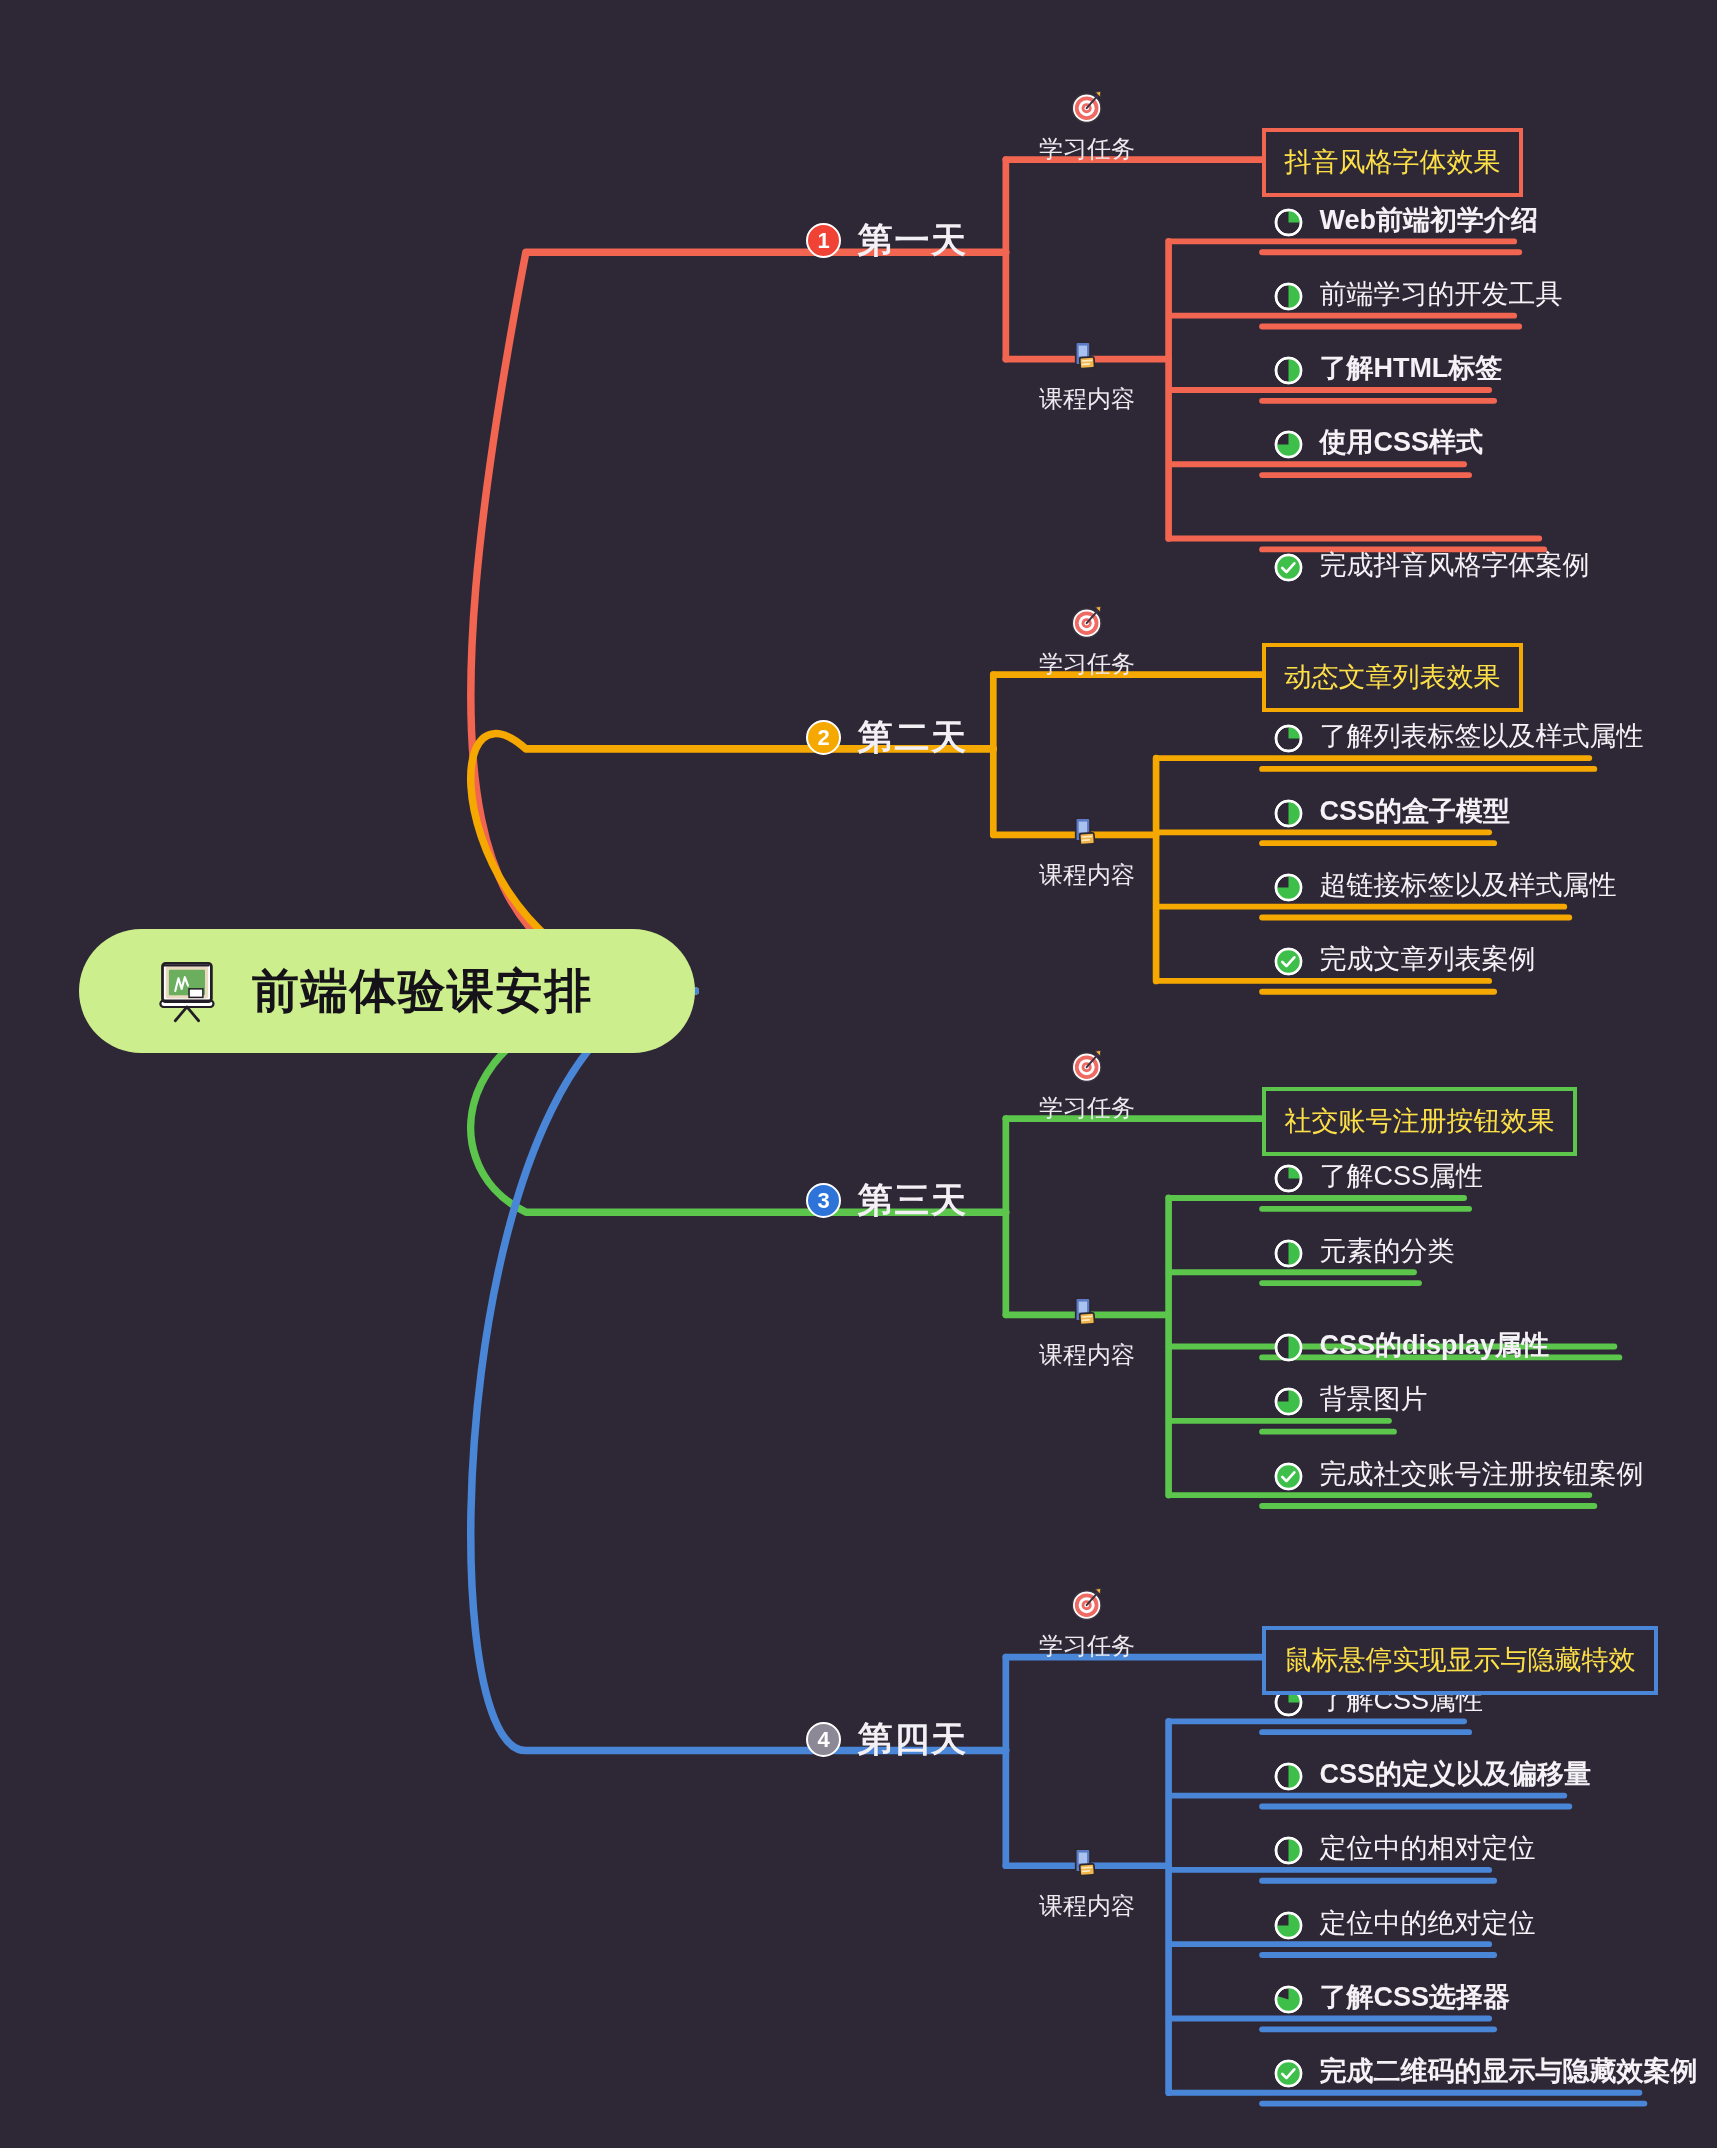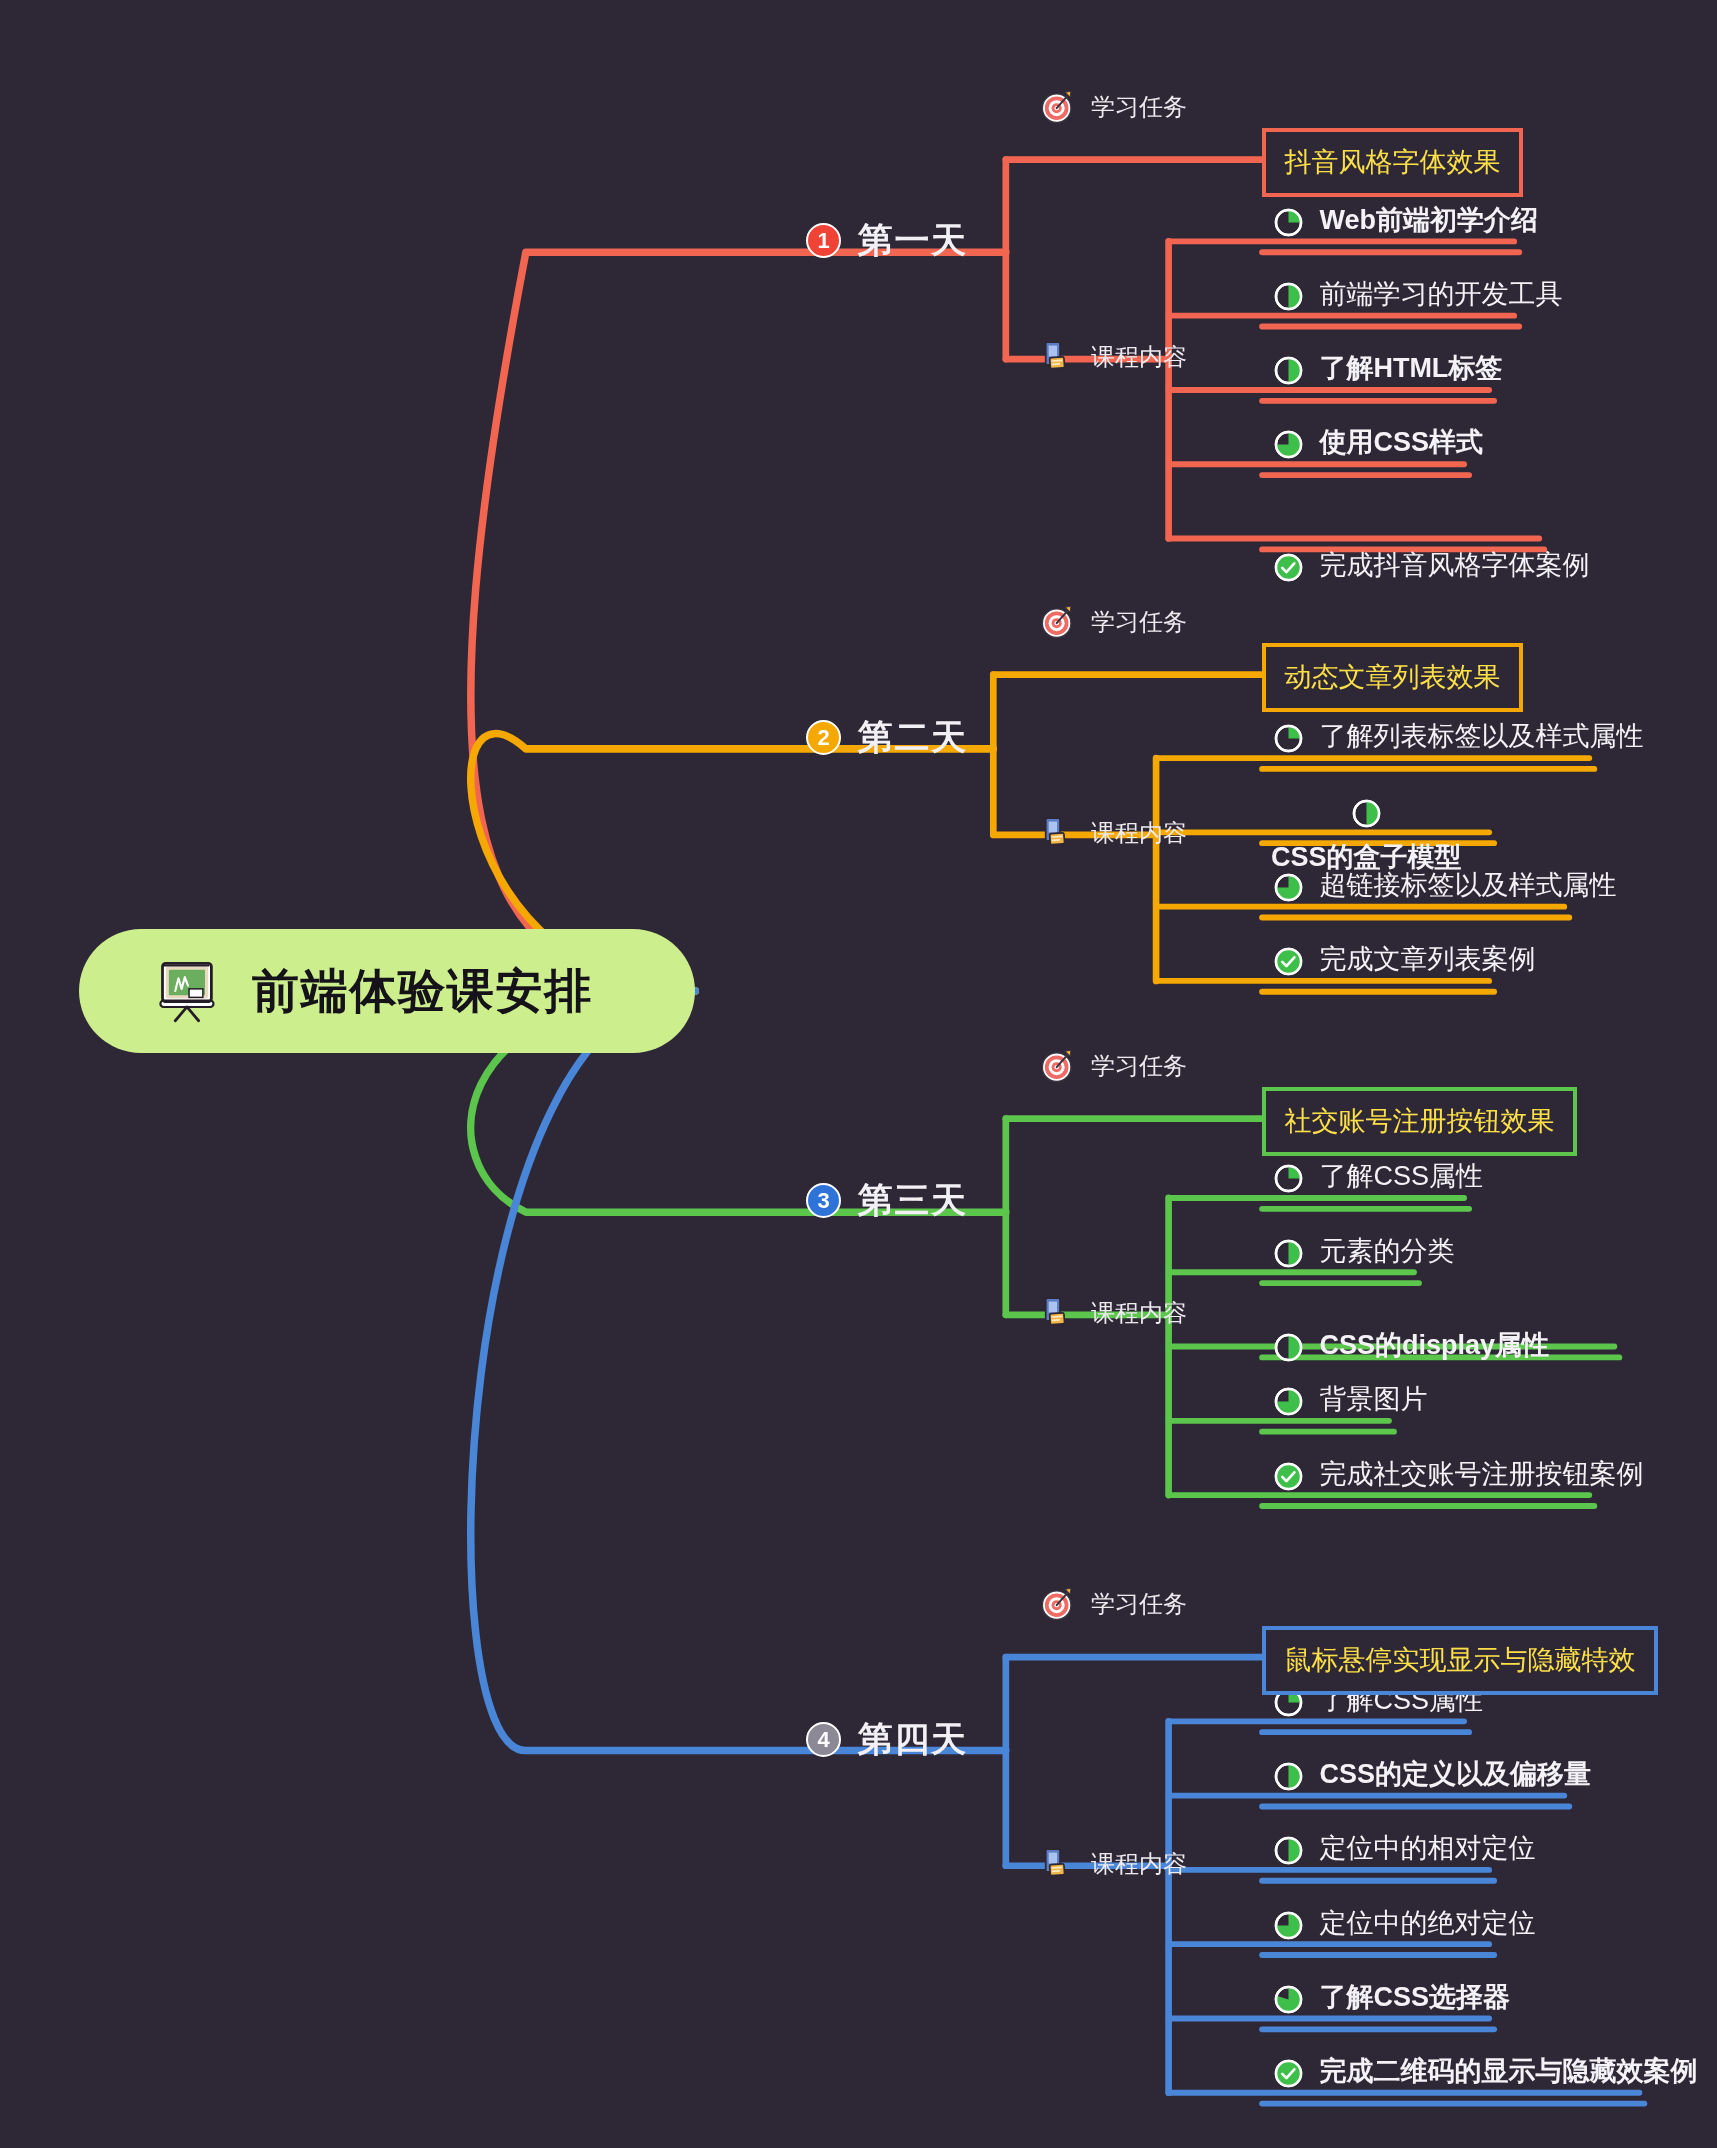--- a/index.html
+++ b/index.html
@@ -68,22 +68,23 @@
     font-weight: bold;
     color: #F2F0F4;
     letter-spacing: 1.7px;
   }
 
   
   .seclabel {
     position: absolute;
     display: flex;
     align-items: center;
-    gap: 15px;
+    gap: 8px;
     white-space: nowrap;
+    flex-direction: column;
   }
   .seclabel .sec-text {
     font-size: 24px;
     color: #EDEAF0;
   }
   .target-icon, .books-icon { width: 37px; height: 37px; flex: none; }
 
   
   .taskbox {
     position: absolute;
@@ -295,21 +296,21 @@
         <span class="sec-text">课程内容</span>
       </div>
       <div class="leaf" style="left: 1271px; top: 721px;">
         <svg class="pie" viewBox="0 0 42 42">
             <circle cx="21" cy="21" r="15" fill="#2E2836" stroke="#FFFFFF" stroke-width="3"></circle>
             <path d="M21 21 L21 6 A15 15 0 0 1 36 21 Z" fill="#3EBF4A"></path>
             <circle cx="21" cy="21" r="15" fill="none" stroke="#FFFFFF" stroke-width="3"></circle>
           </svg>
         <span class="leaf-text">了解列表标签以及样式属性</span>
       </div>
-      <div class="leaf" style="left: 1271px; top: 796px; flex-direction: column;">
+      <div class="leaf" style="left: 1271px; top: 796px;">
         <svg class="pie" viewBox="0 0 42 42">
             <circle cx="21" cy="21" r="15" fill="#2E2836" stroke="#FFFFFF" stroke-width="3"></circle>
             <path d="M21 21 L21 6 A15 15 0 0 1 21 36 Z" fill="#3EBF4A"></path>
             <circle cx="21" cy="21" r="15" fill="none" stroke="#FFFFFF" stroke-width="3"></circle>
           </svg>
         <span class="leaf-text b">CSS的盒子模型</span>
       </div>
       <div class="leaf" style="left: 1271px; top: 870px;">
         <svg class="pie" viewBox="0 0 42 42">
             <circle cx="21" cy="21" r="15" fill="#2E2836" stroke="#FFFFFF" stroke-width="3"></circle>

